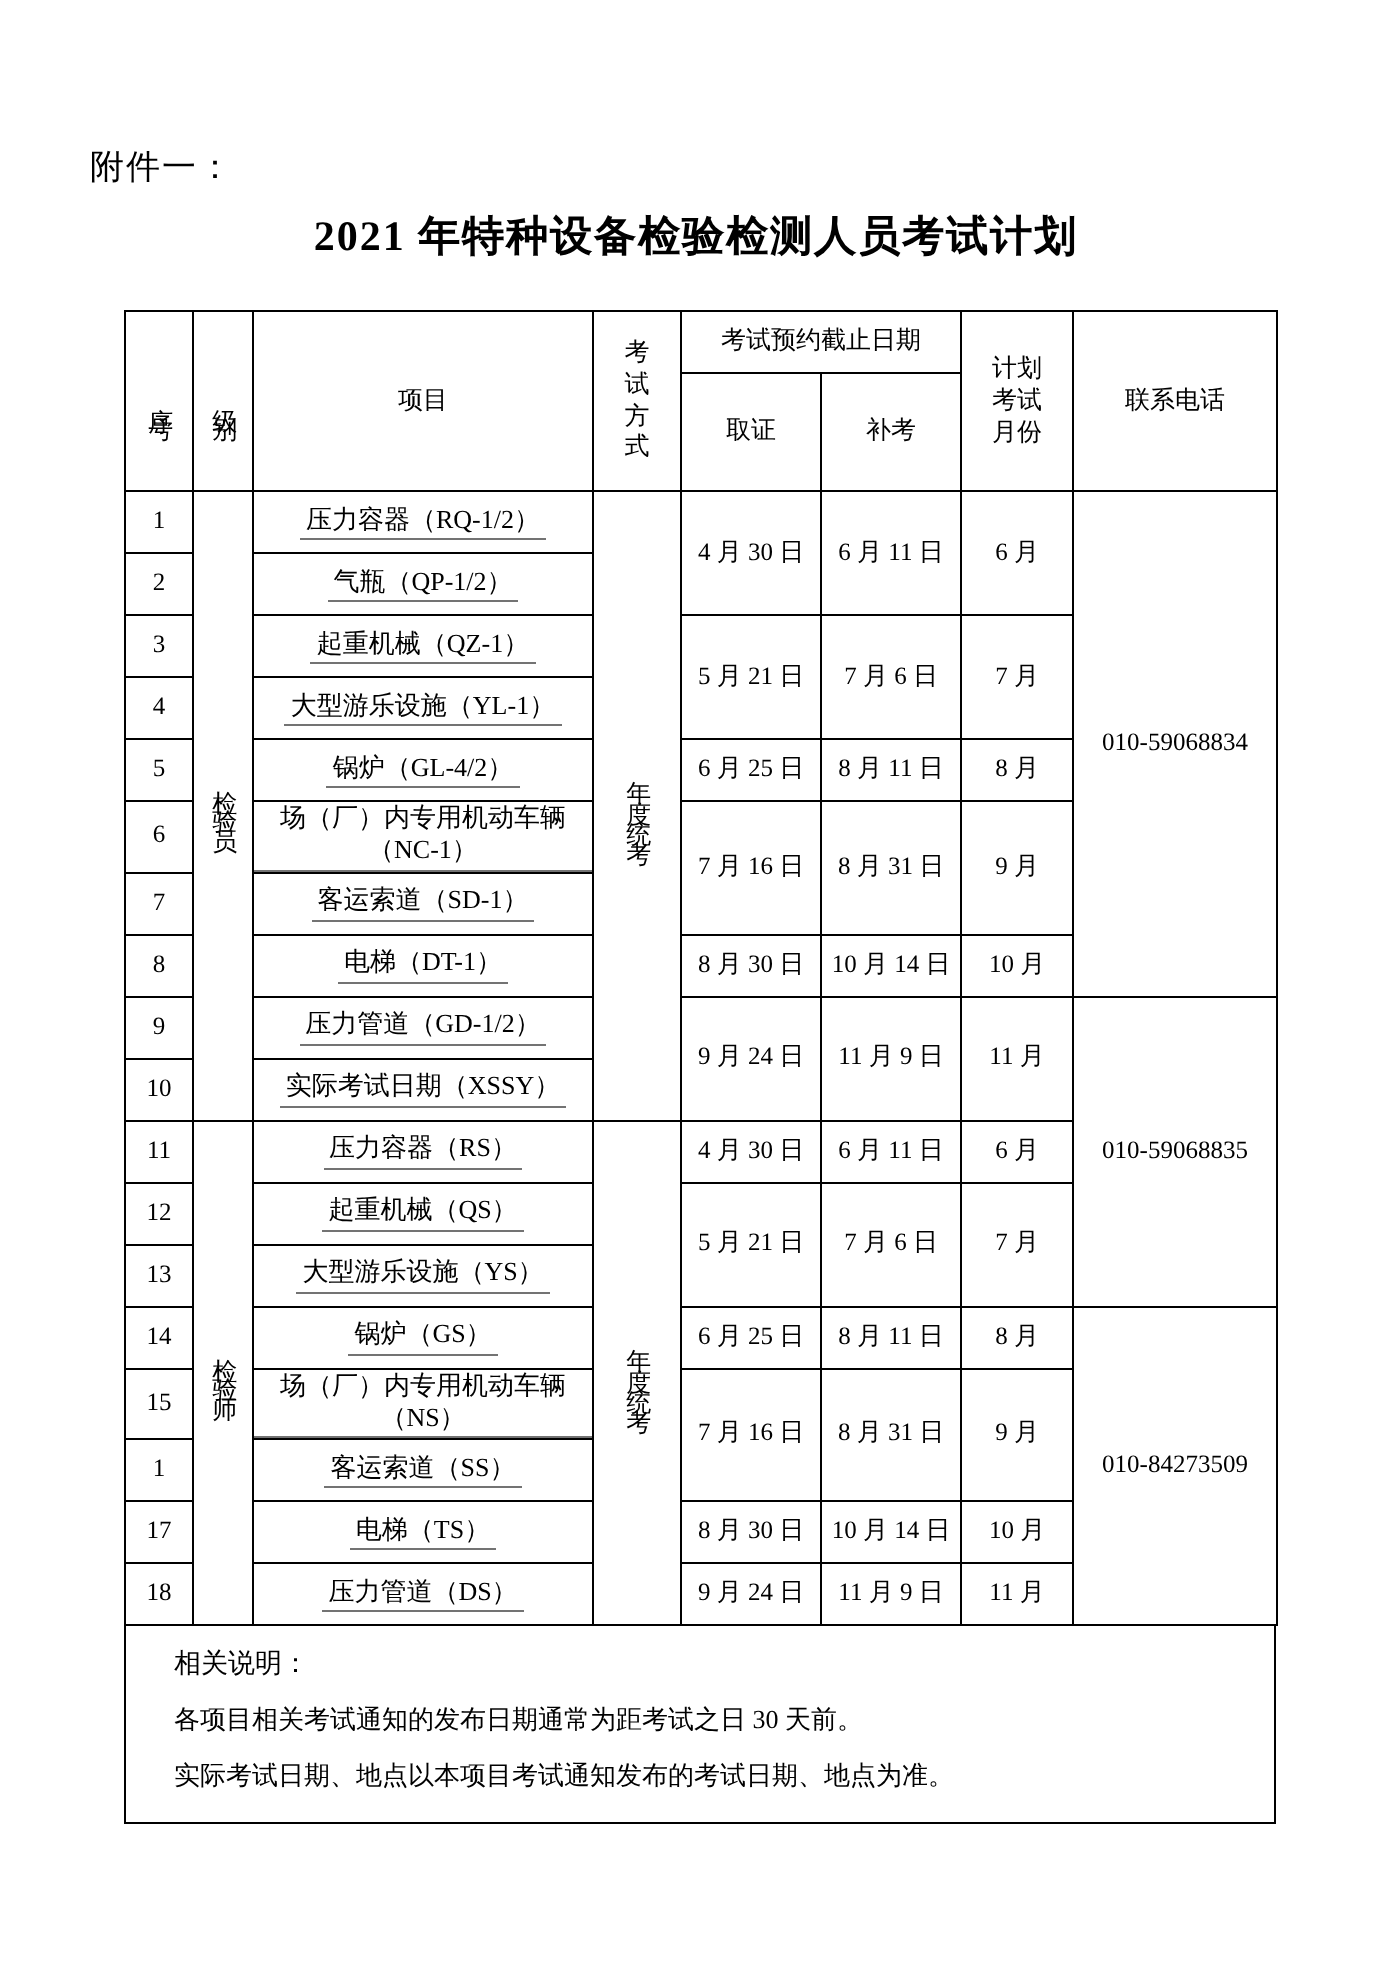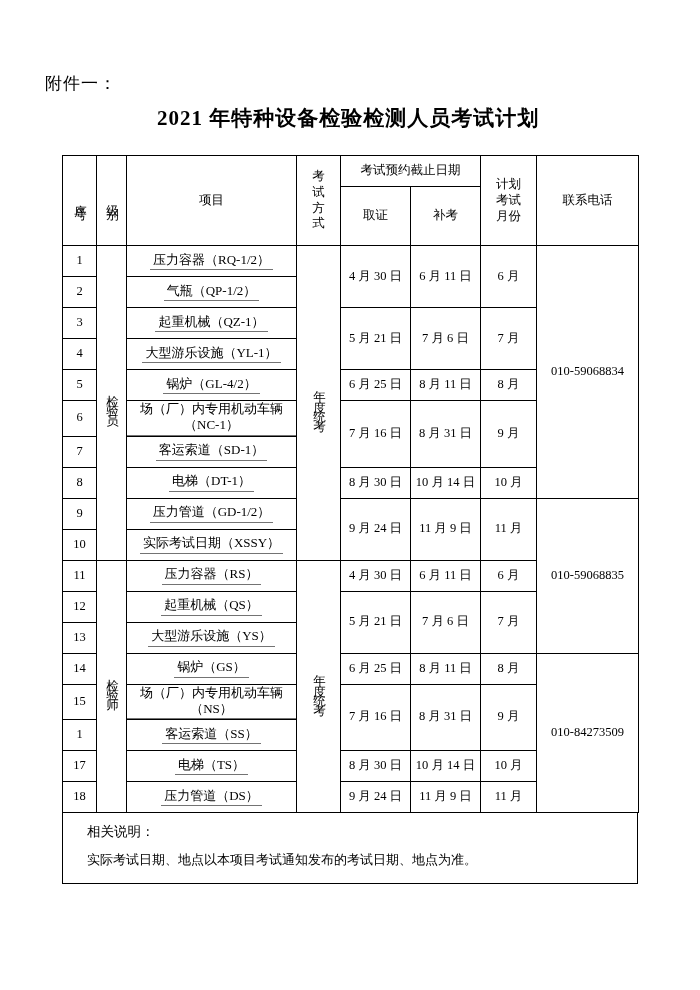--- a/index.html
+++ b/index.html
@@ -275,17 +275,18 @@
             <td class="row-cell"><span class="item-text">压力管道（DS）</span></td>
             <td class="row-cell" rowspan="1">9 月 24 日</td>
             <td class="row-cell" rowspan="1">11 月 9 日</td>
             <td class="row-cell" rowspan="1">11 月</td>
           </tr>
         </tbody>
     </table>
 
     <div class="notes">
       <div class="notes-title">相关说明：</div>
+      <div class="note-line">各项目相关考试通知的发布日期通常为距考试之日 30 天前。</div>
       <div class="note-line">实际考试日期、地点以本项目考试通知发布的考试日期、地点为准。</div>
     </div>
   </div>
 
 </div>
 
 </body></html>

